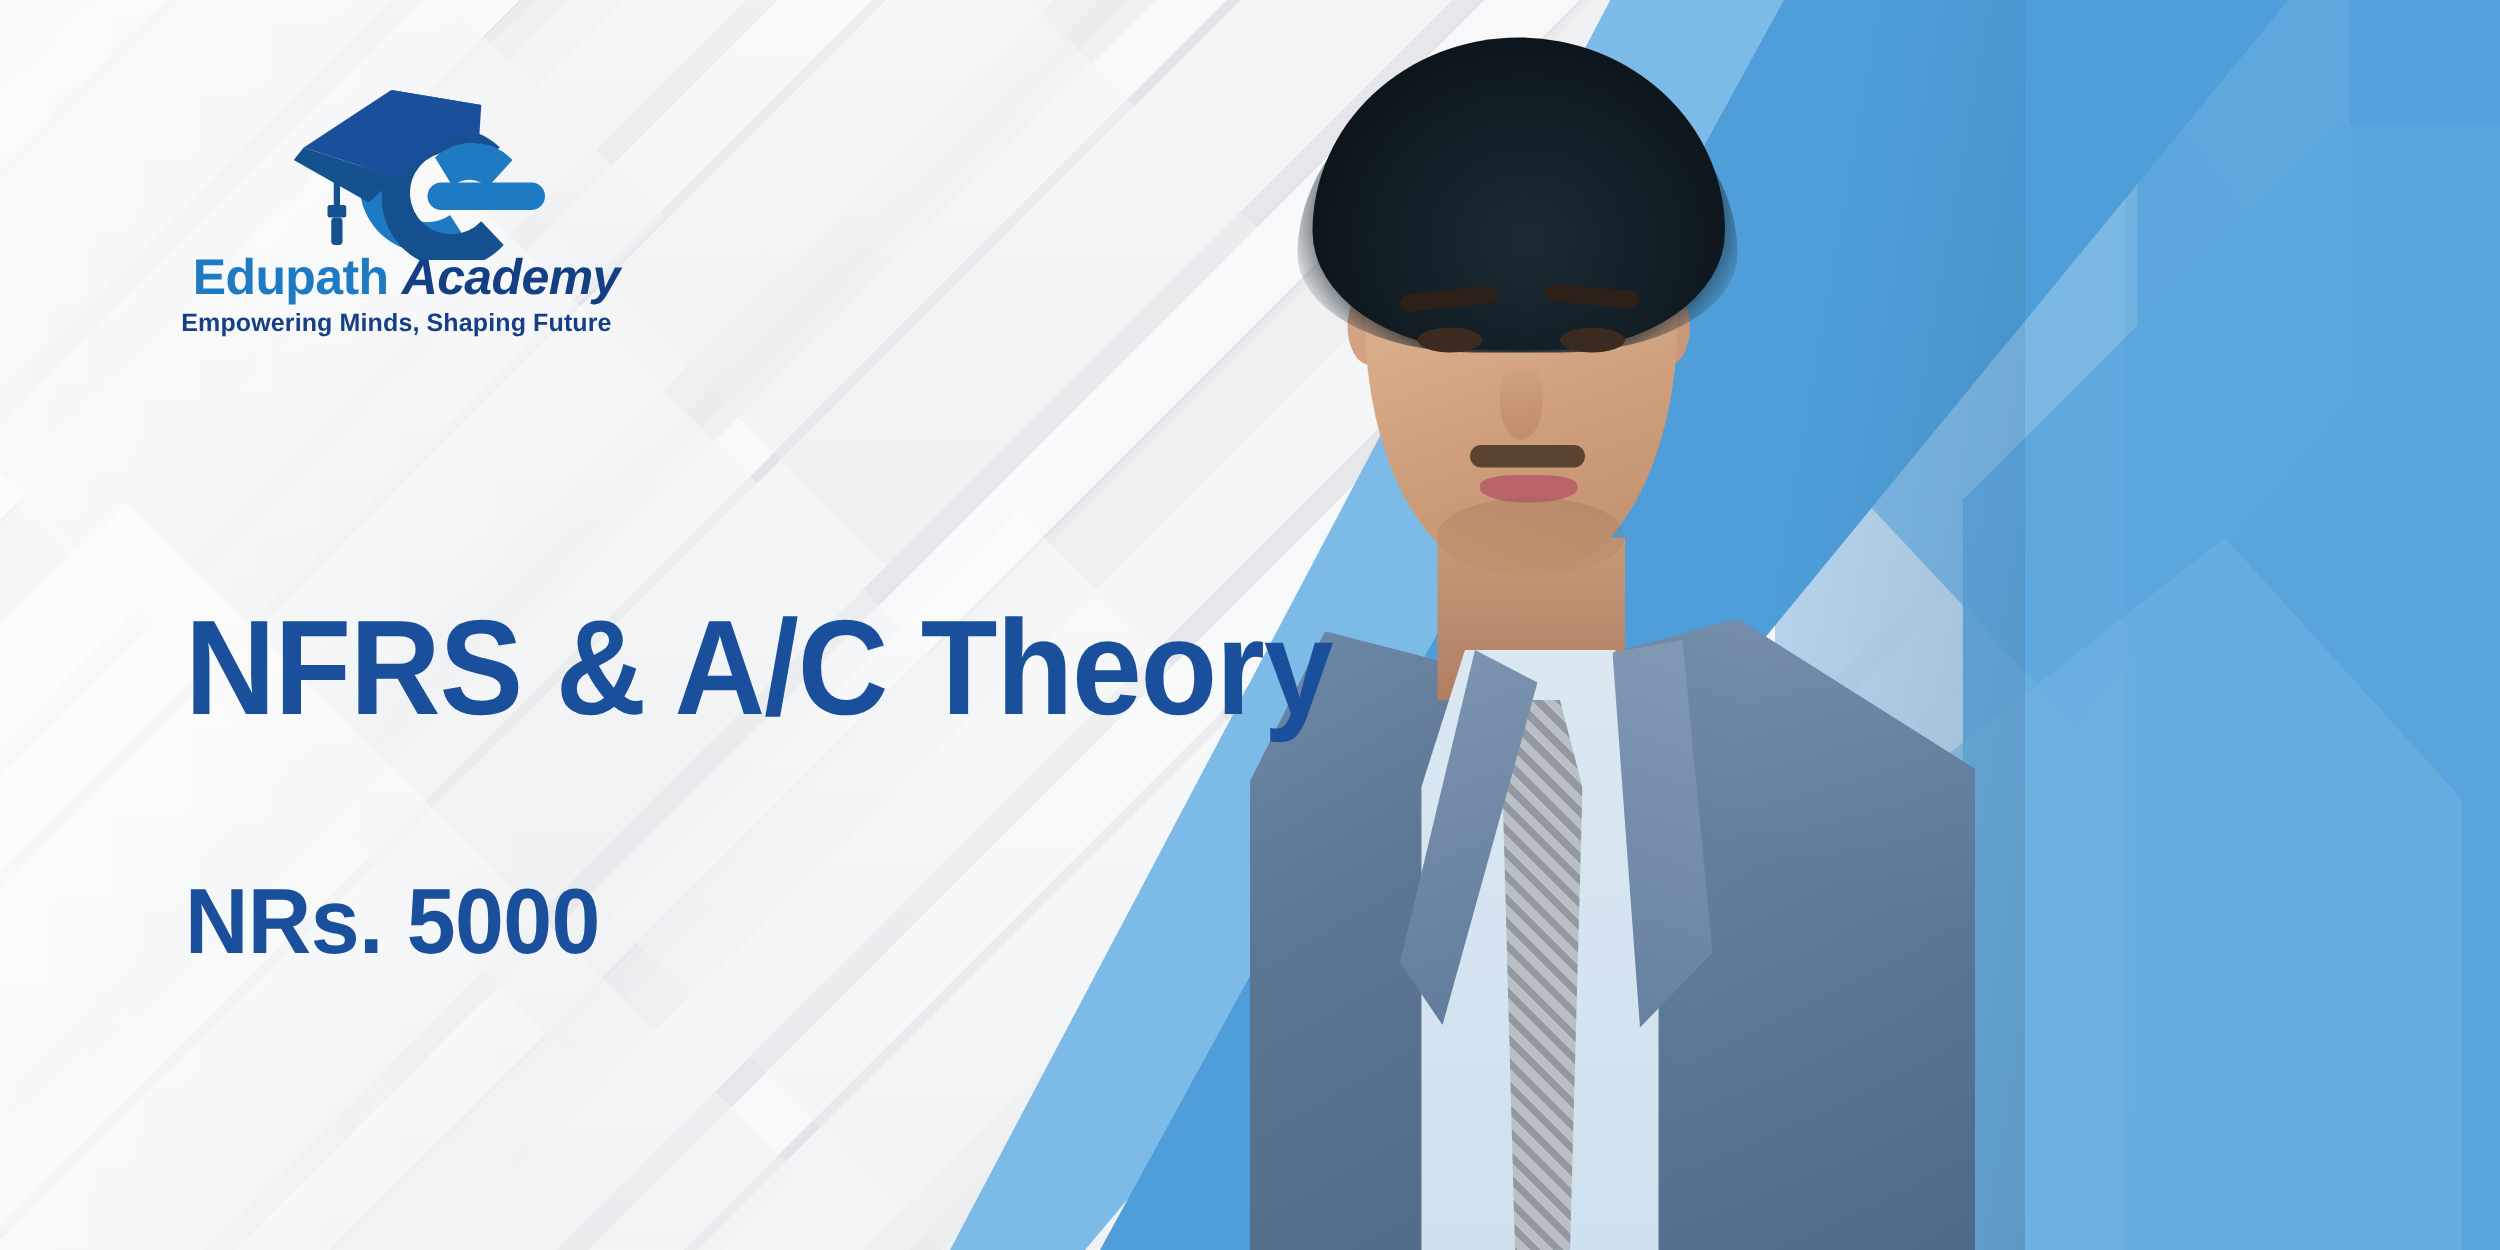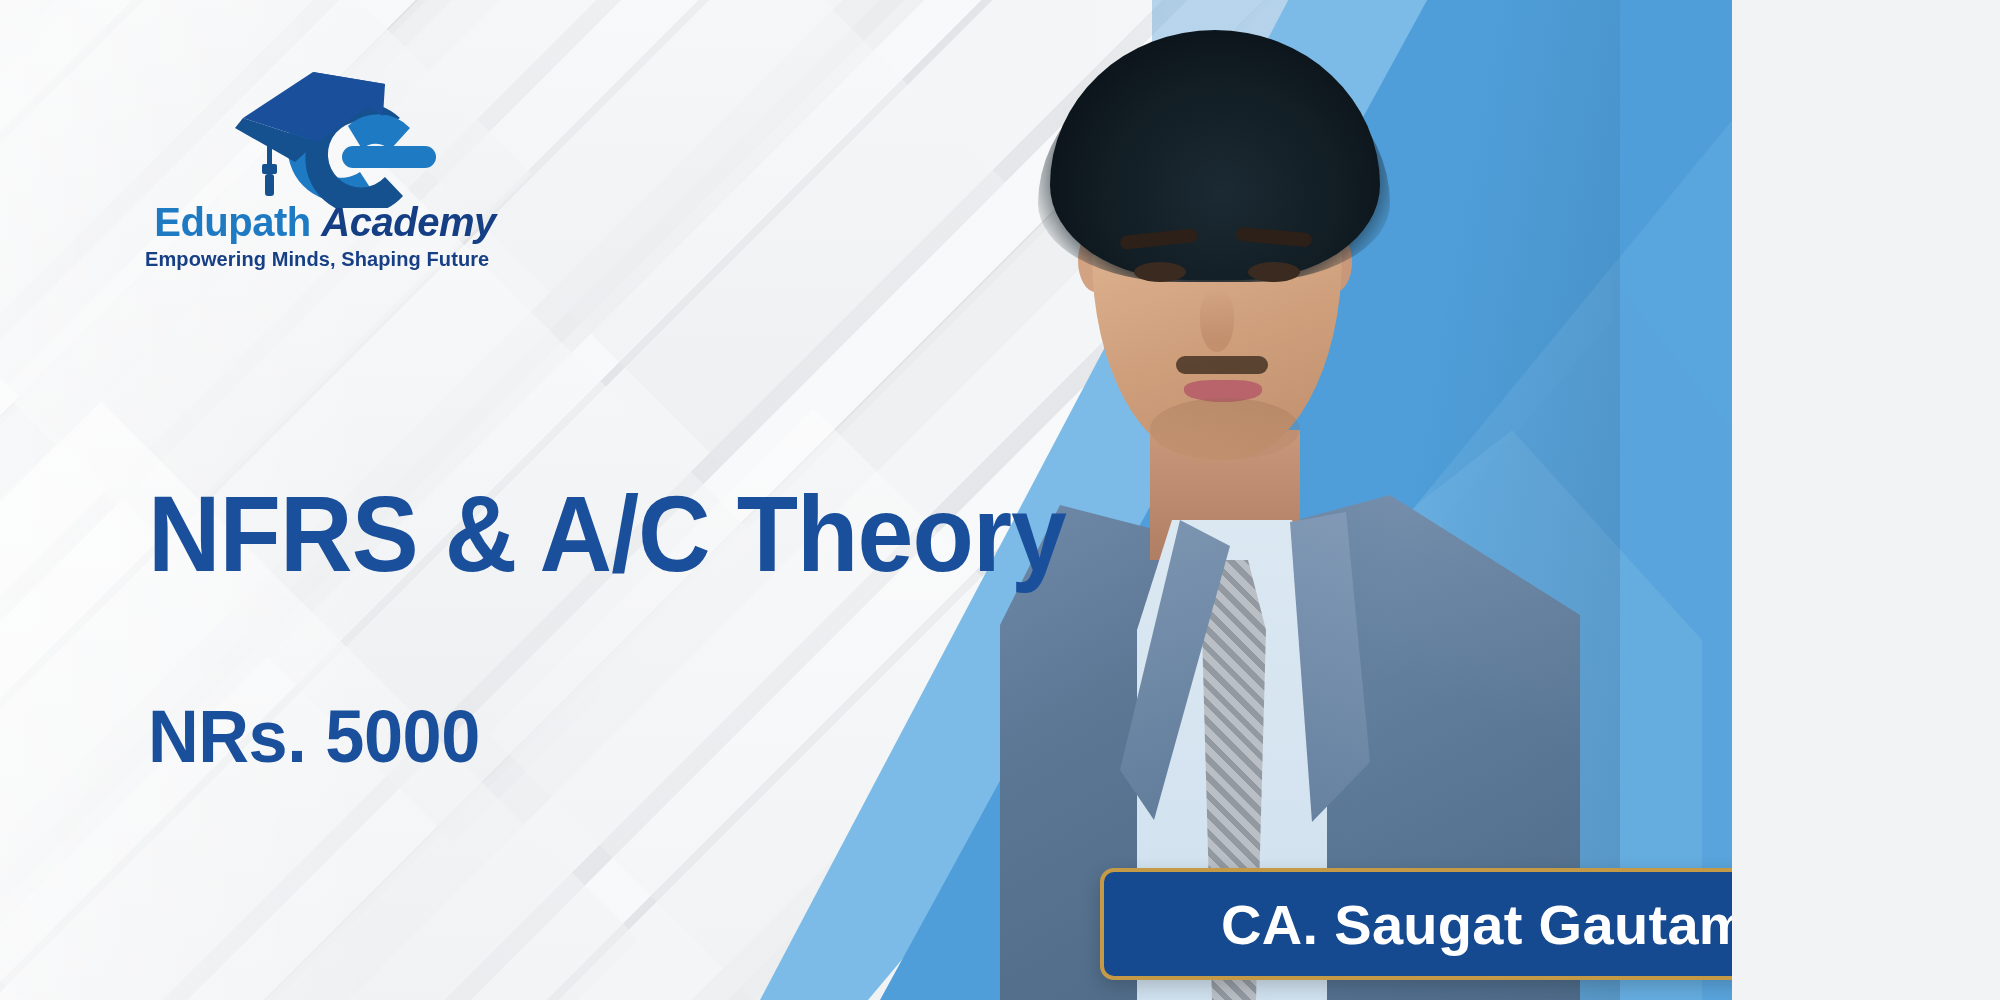--- a/index.html
+++ b/index.html
@@ -3,21 +3,21 @@
 <meta charset="utf-8">
 <style>
   * { margin:0; padding:0; box-sizing:border-box; }
   html, body { width:2000px; height:1000px; overflow:hidden; }
   body {
     font-family:"Liberation Sans", sans-serif;
     background:#f2f3f4;
     position:relative;
   }
   #banner {
-    position:absolute; left:0; top:0; width:1732px; height:1000px;
+    position:absolute; left:0; top:0; width:2000px; height:1000px;
     overflow:hidden; background:#f4f5f6;
   }
 
   
   .bg-layer { position:absolute; inset:0; }
 
   .chev-stripes {
     position:absolute; left:-300px; top:-300px; width:1900px; height:1700px;
     background:
       repeating-linear-gradient(135deg,
@@ -309,17 +309,14 @@
     <div class="logo-word">
       <span class="w1">Edupath</span>
       <span class="w2">Academy</span>
     </div>
     <div class="logo-tag">Empowering Minds, Shaping Future</div>
   </div>
 
   <div class="headline">NFRS &amp; A/C Theory</div>
   <div class="price">NRs. 5000</div>
 
-  <div class="badge">
-    <span class="badge-text">CA. Saugat Gautam</span>
-  </div>
 
 </div>
 
 </body></html>

